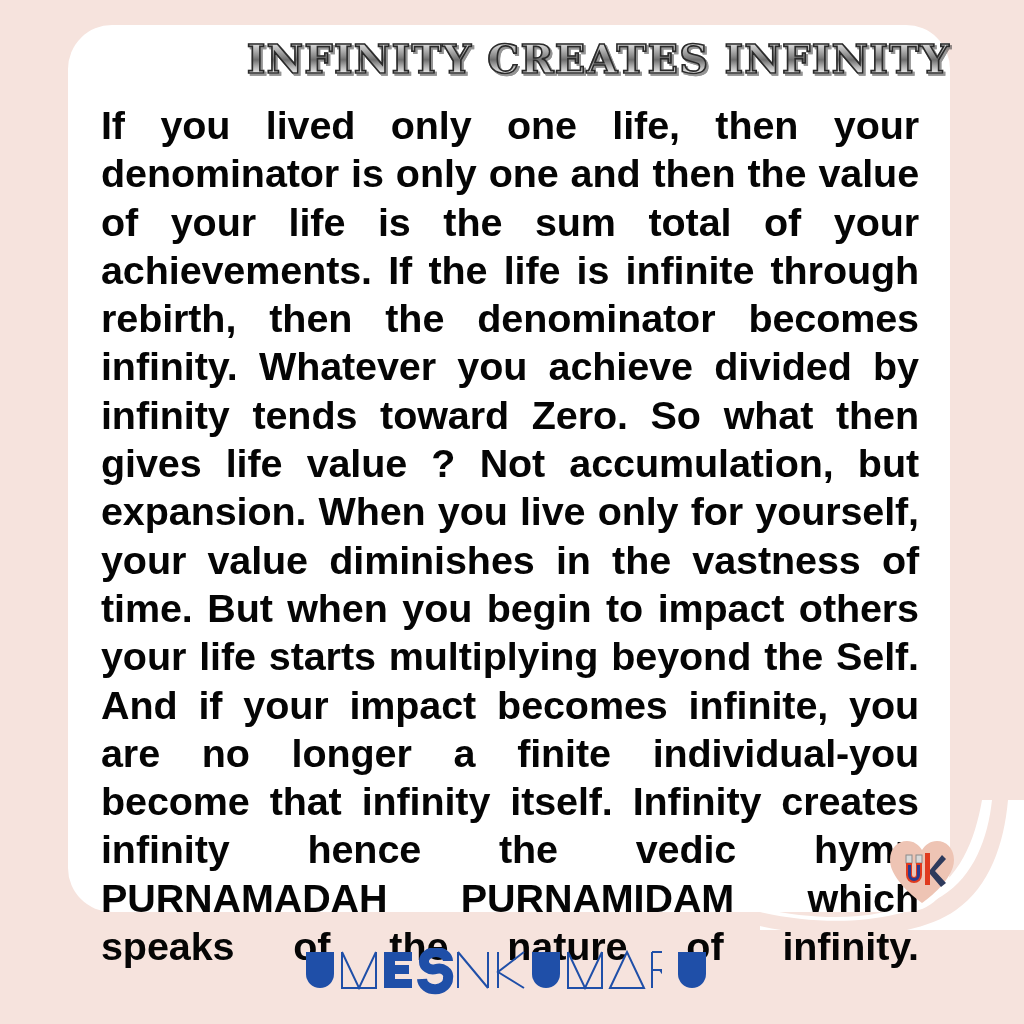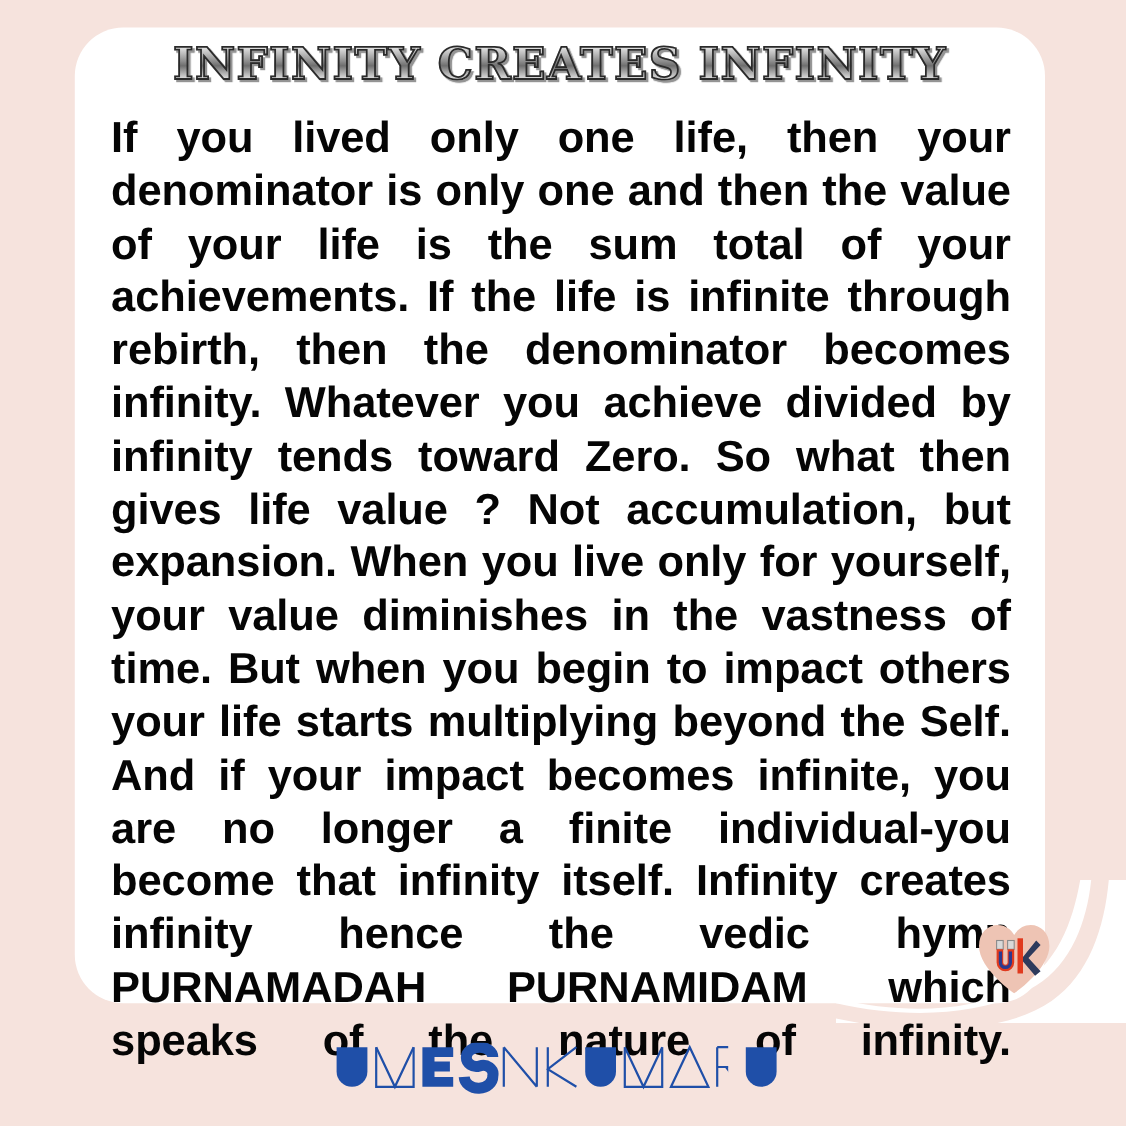--- a/index.html
+++ b/index.html
@@ -43,21 +43,21 @@
     height: 130px;
     pointer-events: none;
   }
 
   
   #title-wrap {
     position: absolute;
     left: 0;
     top: 14px;
     width: 882px;
-    text-align: center;
+    text-align: right;
   }
   #title {
     display: inline-block;
     font-family: "DejaVu Serif", "Liberation Serif", serif;
     font-weight: bold;
     font-size: 40px;
     letter-spacing: 1.2px;
     line-height: 1;
     background: linear-gradient(180deg,
         #ffffff 0%,

